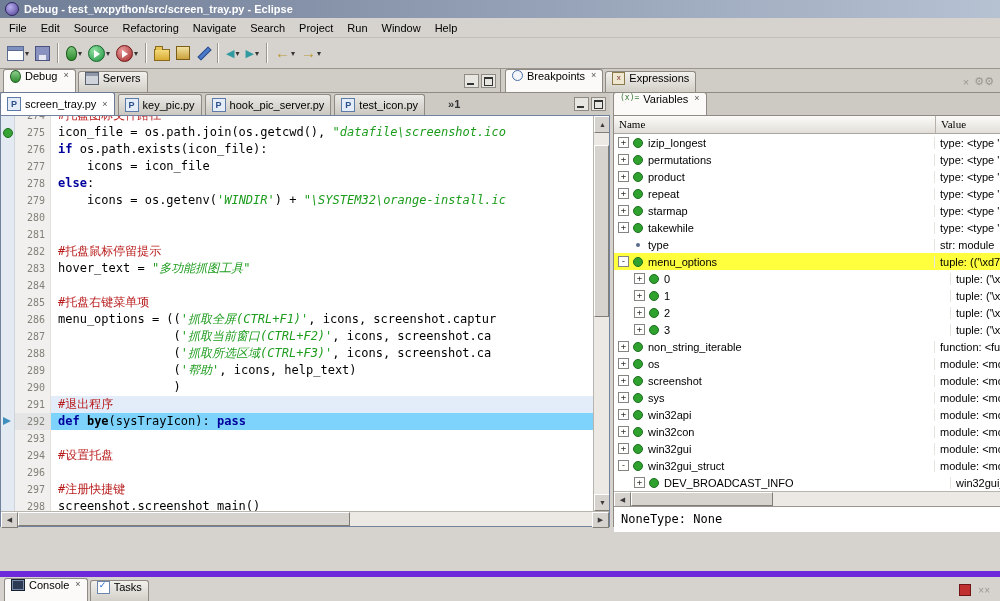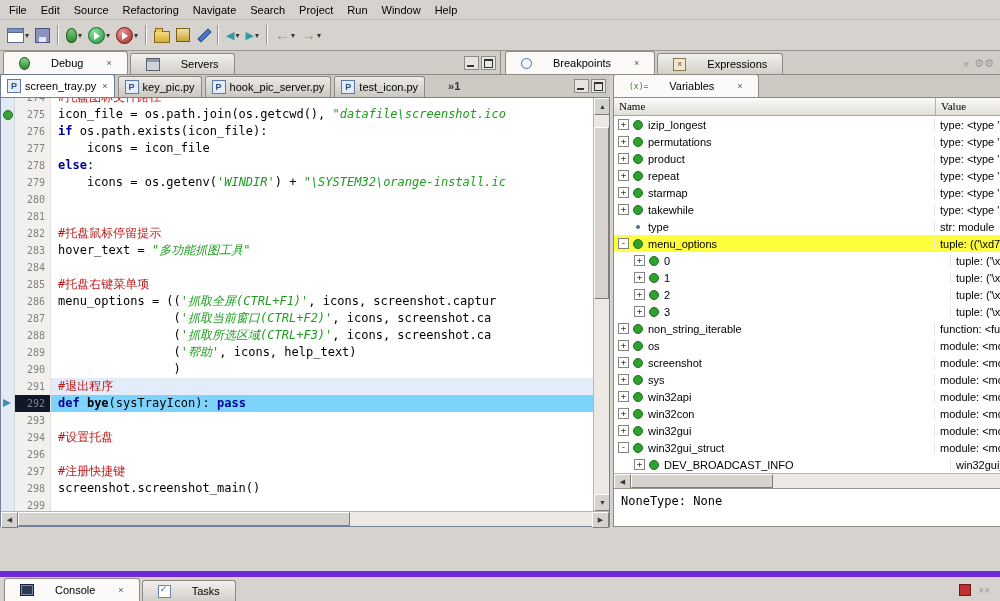--- a/index.html
+++ b/index.html
@@ -48,21 +48,21 @@
   .i-mark-occurrences::after{content:"◀";color:#2f9aa0;font-size:11px;}
   .i-annotations::after{content:"▶";color:#2f9aa0;font-size:11px;}
   .i-back::after{content:"←";color:#b8962e;font-weight:bold;font-size:15px;line-height:14px;}
   .i-forward::after{content:"→";color:#b8962e;font-weight:bold;font-size:15px;line-height:14px;}
 
   
   .vtabs-row{height:23px;flex:none;display:flex;border-bottom:1px solid #8f8b84;background:#d0cdc7;}
   .persp-left{width:497px;flex:none;display:flex;align-items:flex-end;padding-left:3px;}
   .persp-right{flex:1;display:flex;align-items:flex-end;padding-left:4px;border-left:1px solid #8f8b84;}
   .tabs-list{display:flex;align-items:flex-end;gap:2px;}
-  .vtab{height:20px;display:flex;align-items:center;gap:21px;padding:0 15px;border:1px solid #8f8b84;
+  .vtab{height:20px;display:flex;gap:4px;padding:0 6px;border:1px solid #8f8b84;
         border-bottom:none;border-radius:3px 3px 0 0;background:linear-gradient(#f2f0ec,#d2cfc8);white-space:nowrap;}
   .vtab.active{background:#fbfaf8;height:22px;}
   .close{color:#555;font-size:9px;margin-left:2px;}
   .minmax{margin-left:auto;display:flex;gap:2px;align-items:center;padding:0 4px 4px 0;}
   .mmbtn{width:13px;height:12px;border:1px solid #8f8b84;background:#e8e6e1;position:relative;}
   .mm-min::after{content:"";position:absolute;left:2px;bottom:2px;width:7px;height:2px;background:#333;}
   .mm-max::after{content:"";position:absolute;left:2px;top:2px;width:7px;height:6px;border:1px solid #333;border-top-width:2px;}
   .trim{margin-left:auto;display:flex;gap:5px;align-items:center;padding:0 6px 4px 0;color:#9a9792;}
   .i-bug-icon{width:9px;height:11px;border-radius:50%;background:linear-gradient(#8fd08f,#2e8b2e);border:1px solid #1c5c1c;}
   .i-servers-icon{width:12px;height:11px;background:#cfd4db;border:1px solid #5a6270;box-shadow:inset 0 3px 0 #8f98a8;}
@@ -97,21 +97,21 @@
   .m{width:13px;flex:none;background:#e4eaf1;border-right:1px solid #cdd4dc;position:relative;}
   .m.bp::after{content:"";position:absolute;left:2px;top:4px;width:8px;height:8px;border-radius:50%;
                background:#37a337;border:1px solid #1d701d;}
   .m.ip::after{content:"";position:absolute;left:2px;top:4px;border-left:8px solid #3f8fbf;
                border-top:4px solid transparent;border-bottom:4px solid transparent;}
   .n{width:30px;flex:none;background:#f1f0ee;color:#82827a;text-align:right;padding-right:5px;
      font:10px/17px "DejaVu Sans Mono",monospace;border-right:1px solid #e3e1dc;}
   .t{flex:1;font:12px/17px "DejaVu Sans Mono",monospace;white-space:pre;padding-left:7px;overflow:hidden;}
   .hl-blue .t{background:#e3edf9;}
   .hl-green .t{background:#7dd3fc;}
-  .hl-green .n{background:#0f172a;}
+  .hl-green .n{background:#e5e5e5;}
   .k{color:#00009c;font-weight:bold;}
   .s{color:#1d9c1d;font-style:italic;}
   .c{color:#b91c1c;}
   .f{font-weight:bold;}
 
   
   .vscroll{width:15px;flex:none;background:#ece9e5;border-left:1px solid #b8b5ae;display:flex;flex-direction:column;}
   .sbtn{height:15px;width:100%;flex:none;background:#d6d3ce;border:1px solid;
         border-color:#fff #807d76 #807d76 #fff;font-size:7px;display:flex;align-items:center;justify-content:center;color:#3a3a3a;}
   .vthumb{margin-top:12px;height:170px;background:#d6d3ce;border:1px solid;border-color:#fff #807d76 #807d76 #fff;}
@@ -147,20 +147,24 @@
              border-top:6px solid #6d28d9;padding:0 4px;margin-top:44px;}
   .bottom-right{margin-left:auto;display:flex;align-items:center;gap:7px;padding:0 6px 5px 0;}
   .red-square{width:10px;height:10px;background:#c03030;border:1px solid #701515;}
   .gray-icon{color:#9a9792;font-size:10px;}
 </style>
 </head>
 <body>
 
 <div class="app">
 
+  <div class="titlebar">
+    <span class="eclipse-icon"></span>
+    <span>Debug - test_wxpython/src/screen_tray.py - Eclipse</span>
+  </div>
 
   <div class="menubar" id="menubar">
       <span class="menu-item">File</span>
       <span class="menu-item">Edit</span>
       <span class="menu-item">Source</span>
       <span class="menu-item">Refactoring</span>
       <span class="menu-item">Navigate</span>
       <span class="menu-item">Search</span>
       <span class="menu-item">Project</span>
       <span class="menu-item">Run</span>

